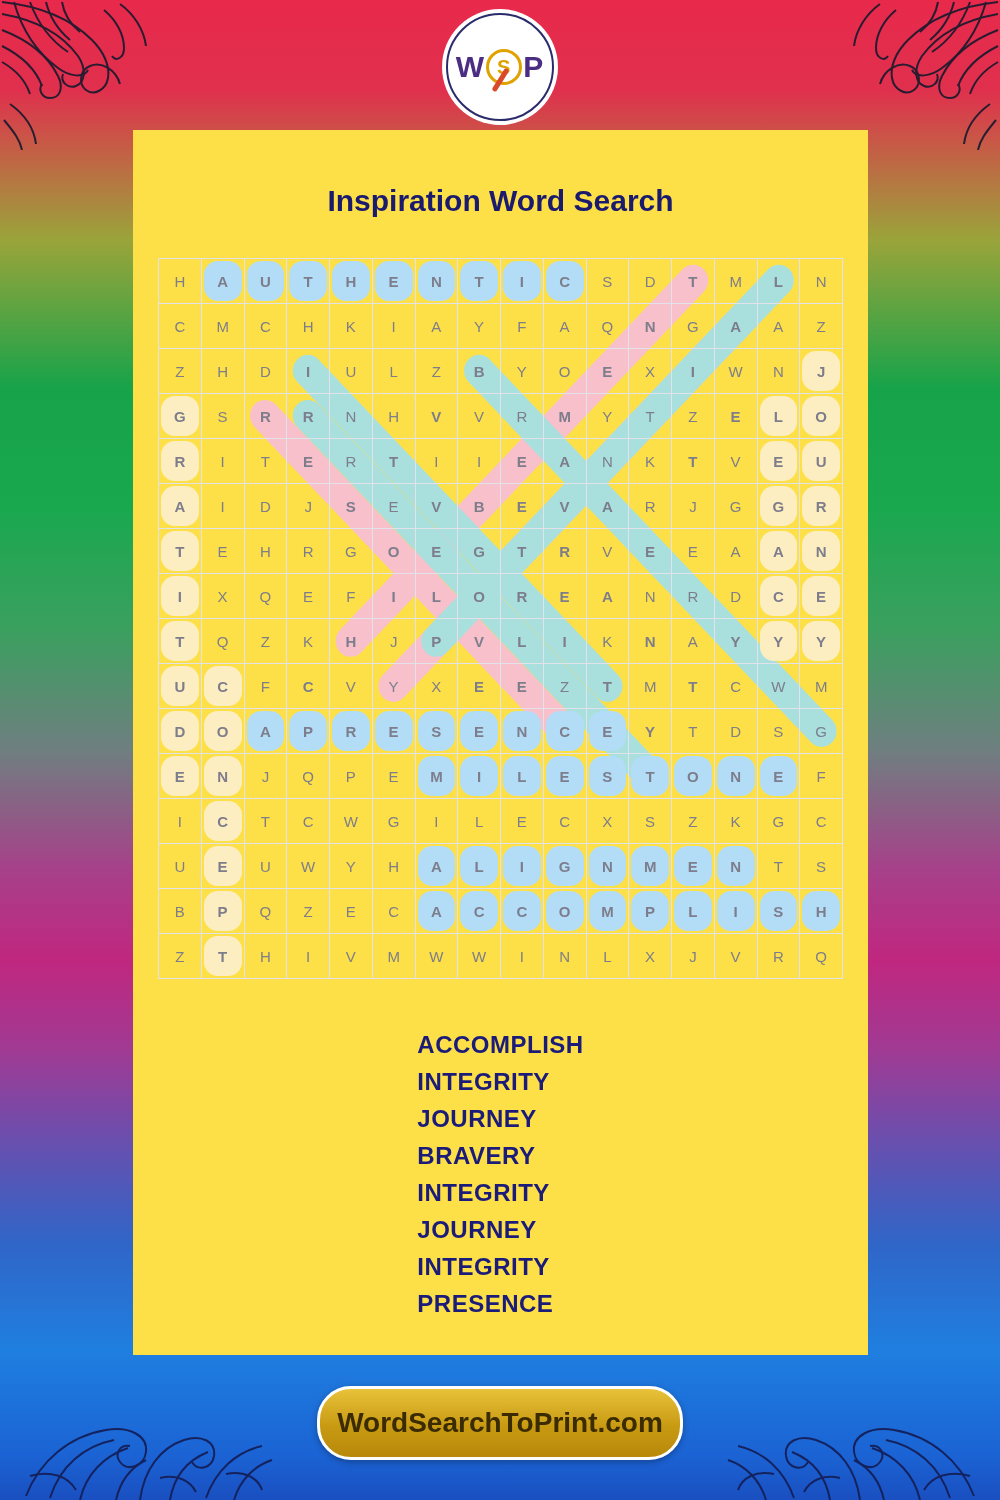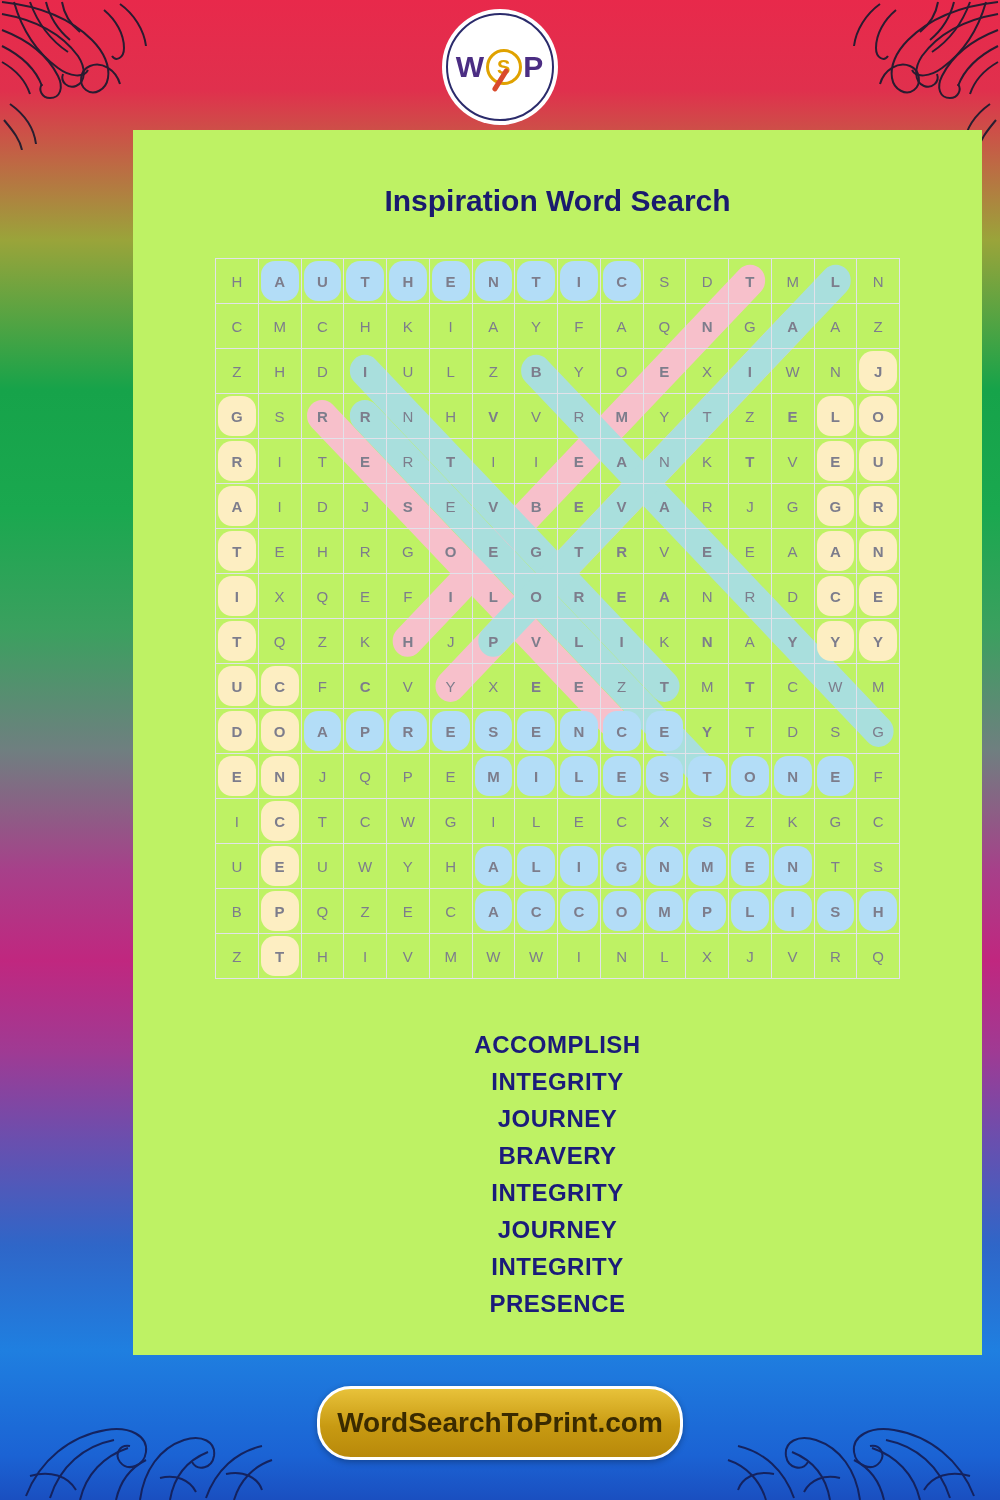--- a/index.html
+++ b/index.html
@@ -24,22 +24,22 @@
        #1a4fc0 100%);
   }
   .corner{position:absolute;width:170px;height:150px;pointer-events:none;opacity:.92;}
   .corner svg{width:100%;height:100%;}
   .c-tl{top:0;left:0;}
   .c-tr{top:0;right:0;transform:scaleX(-1);}
   .bl-flourish{position:absolute;bottom:0;left:20px;width:260px;height:150px;opacity:.95;}
   .br-flourish{position:absolute;bottom:0;right:20px;width:260px;height:150px;opacity:.95;transform:scaleX(-1);}
 
   .sheet{
-    position:absolute;left:133px;top:130px;width:849px;height:1225px;
-    background:#bef264;
+    position:absolute;left:133px;top:130px;width:735px;height:1225px;
+    background:#fde047;
   }
   .logo{
     position:absolute;left:50%;top:12px;transform:translateX(-50%);
     width:110px;height:110px;border-radius:50%;background:#fff;
     box-shadow:0 0 0 3px #fff;
     display:flex;align-items:center;justify-content:center;z-index:5;
   }
   .logo .ring{
     width:104px;height:104px;border-radius:50%;border:2px solid #2b2b6b;
     display:flex;align-items:center;justify-content:center;position:relative;
@@ -74,21 +74,21 @@
     font-size:15px;color:#7d7d8c;font-family:"Liberation Sans", sans-serif;
   }
   td.hl{color:#111;font-weight:bold;}
   .cellbg{position:relative;}
   .cellbg .bgpill{position:absolute;inset:2px;border-radius:14px;z-index:-1;}
   td span.ch{position:relative;z-index:3;}
 
   .overlay{position:absolute;left:0;top:0;width:685px;height:100%;z-index:1;pointer-events:none;}
 
   .words{margin:52px auto 0 auto;width:640px;display:flex;justify-content:center;gap:90px;}
-  .wcol{display:flex;flex-direction:column;gap:9px;text-align:center;}
+  .wcol{display:flex;flex-direction:column;gap:9px;text-align:left;}
   .wcol div{color:#1b1b7a;font-size:24px;font-weight:bold;letter-spacing:.5px;}
 
   .footer{
     position:absolute;left:50%;bottom:40px;transform:translateX(-50%);
     width:360px;height:68px;border-radius:34px;
     background:linear-gradient(180deg,#e8c23a 0%,#c89a12 55%,#b8890a 100%);
     border:3px solid #fff;
     display:flex;align-items:center;justify-content:center;
     box-shadow:0 2px 6px rgba(0,0,0,.3);
   }

